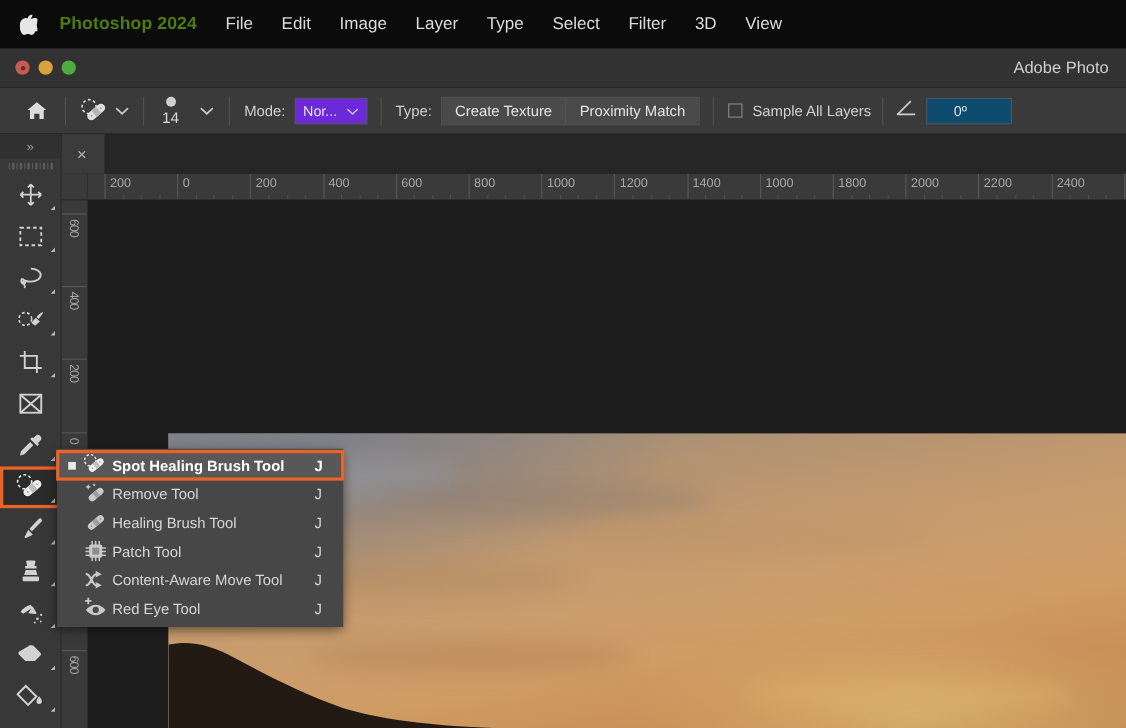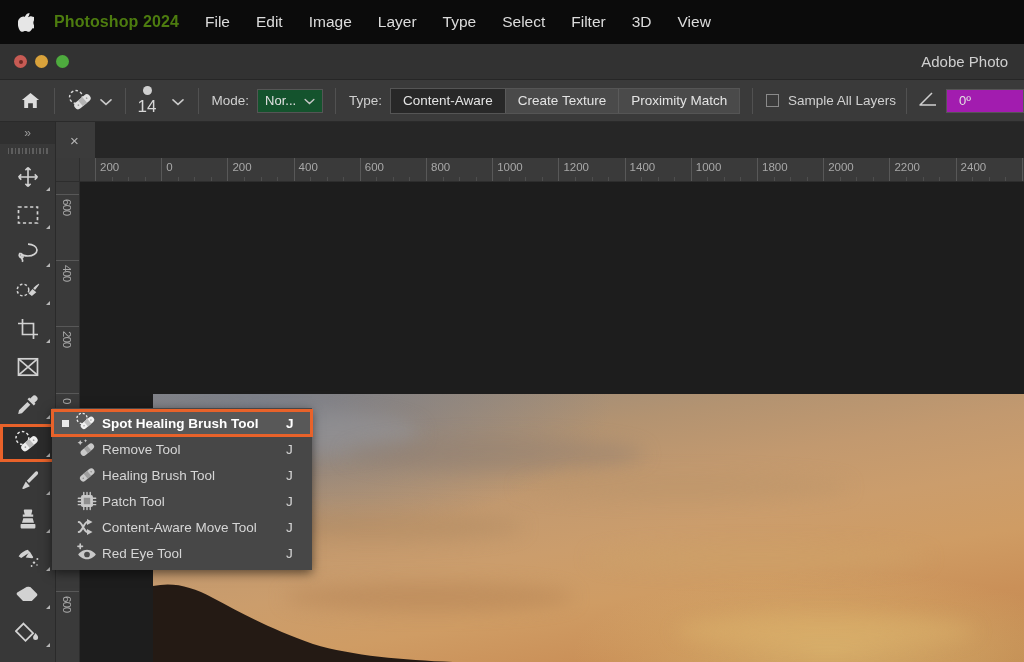--- a/index.html
+++ b/index.html
@@ -55,41 +55,41 @@
   }
   .ob-sep{ width:1px; height:26px; background:#515151; margin:0 7px; }
   .ob-home{ width:38px; display:flex; justify-content:center; align-items:center; margin-left:14px;}
   .ob-tool-preview{ display:flex; align-items:center; gap:6px; padding:0 6px; }
   .chev{ display:inline-block; }
   .ob-brush{
     display:flex; flex-direction:column; align-items:center; justify-content:center;
     width:34px; line-height:1;
   }
   .ob-brush .dot{ width:9px; height:9px; border-radius:50%; background:#cfcfcf; margin-bottom:3px;}
-  .ob-brush .num{ color:#d8d8d8; font-size:17px; }
+  .ob-brush .num{ color:#d8d8d8; font-size:14px; }
   .ob-label{ color:#d0d0d0; font-size:13.5px; white-space:nowrap; }
   .ob-select{
     display:flex; align-items:center; gap:8px;
-    background:#14532d; border:1px solid #555;
+    background:#6d28d9; border:1px solid #555;
     height:24px; padding:0 7px; margin-left:8px; color:#e2e2e2; font-size:13px;
   }
   .seg-group{ display:flex; margin-left:8px; border:1px solid #555; height:26px; }
   .seg{
     display:flex; align-items:center; padding:0 12px;
     color:#e4e4e4; font-size:13.5px; background:#4a4a4a;
     border-right:1px solid #5a5a5a; white-space:nowrap;
   }
   .seg:last-child{ border-right:none; }
   .seg.active{ background:#282828; }
   .ob-check{ display:flex; align-items:center; gap:9px; margin-left:6px; }
   .checkbox{ width:13px; height:13px; border:1px solid #8a8a8a; background:#3a3a3a; }
   .ob-angle{ display:flex; align-items:center; gap:8px; margin-left:4px; }
   .angle-field{
-    width:78px; height:24px; background:#a21caf; border:1px solid #555;
-    color:#e2e2e2; font-size:13px; display:flex; align-items:center; padding-left:12px;
+    width:78px; height:24px; background:#0c4a6e; border:1px solid #555;
+    color:#e2e2e2; font-size:13px; display:flex; align-items:center; padding-left:24px;
   }
 
   
   .tabbar{
     position:absolute; top:122px; left:56px; width:968px; height:36px;
     background:#262626;
   }
   .doc-tab{
     position:absolute; left:0; top:0; height:36px;
     display:flex; align-items:center; gap:12px;
@@ -269,21 +269,20 @@
         <svg width="11" height="7" viewBox="0 0 12 8">
             <path d="M1 1.8L6 6.4l5-4.6" fill="none" stroke="#c8c8c8" stroke-width="1.6" stroke-linecap="round"></path>
           </svg>
       </span>
     </div>
 
     <div class="ob-sep" style="margin-left:12px;"></div>
 
     <span class="ob-label" style="margin-left:6px;">Type:</span>
     <div class="seg-group">
-      <span class="seg active">Content-Aware</span>
       <span class="seg">Create Texture</span>
       <span class="seg">Proximity Match</span>
     </div>
 
     <div class="ob-sep" style="margin-left:12px;"></div>
 
     <div class="ob-check">
       <span class="checkbox"></span>
       <span class="ob-label">Sample All Layers</span>
     </div>

